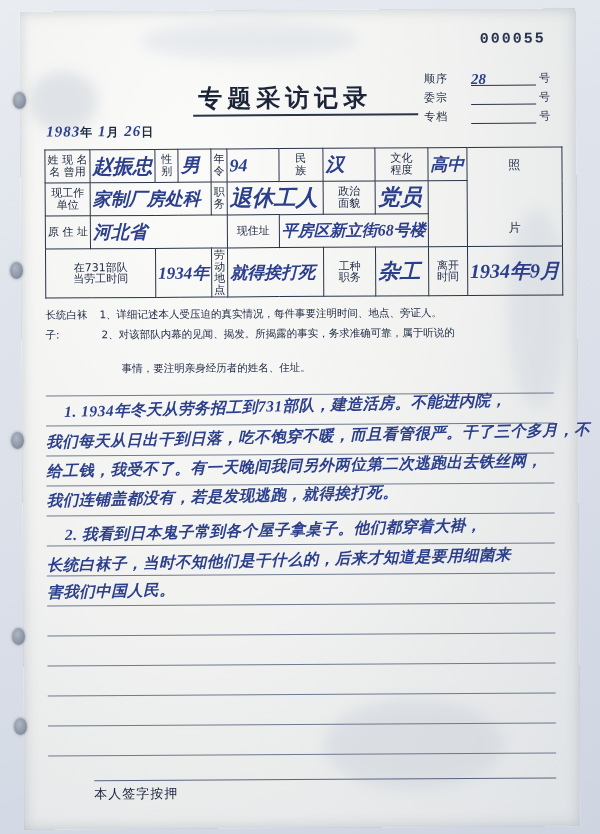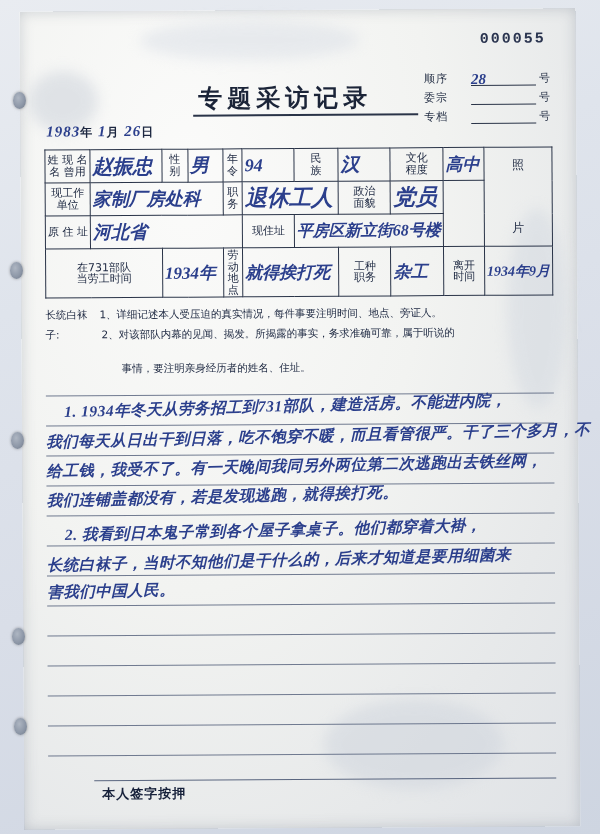--- a/index.html
+++ b/index.html
@@ -211,24 +211,24 @@
     font-weight: bold;
     font-size: 15.5px;
     letter-spacing: 0.5px;
   }
   .body-line {
     position: absolute;
     white-space: nowrap;
   }
   .sign {
     position: absolute;
-    left: 60px;
+    left: 52px;
     top: 762px;
     font-size: 13px;
-    font-weight: bold;
+    font-weight: normal;
     color: #16203a;
     font-family: "DejaVu Sans", sans-serif;
     letter-spacing: 1px;
   }
   .sign-rule {
     position: absolute;
     left: 52px;
     top: 757px;
     width: 462px;
     height: 1px;
@@ -346,25 +346,25 @@
         <td class="lbl" colspan="2" style="width:auto;">在731部队<br>当劳工时间</td>
         <td class="val" colspan="2">
           <span class="vhand" style="font-size:17px;">1934年</span>
         </td>
         <td class="lbl">劳动<br>地点</td>
         <td class="val" colspan="2">
           <span class="vhand" style="font-size:17px;">就得挨打死</span>
         </td>
         <td class="lbl">工种<br>职务</td>
         <td class="val">
-          <span class="vhand" style="font-size:17px;">杂工</span>
+          <span class="vhand" style="font-size:21px;">杂工</span>
         </td>
         <td class="lbl">离开<br>时间</td>
         <td class="val">
-          <span class="vhand" style="font-size:14px;">1934年9月</span>
+          <span class="vhand" style="font-size:20px;">1934年9月</span>
         </td>
       </tr>
     </tbody>
       </table>
 
     <div class="instr">
       <p>
         <span class="i-head">长统白袜子:</span>
         <span>1、详细记述本人受压迫的真实情况，每件事要注明时间、地点、旁证人。</span>
       </p>

